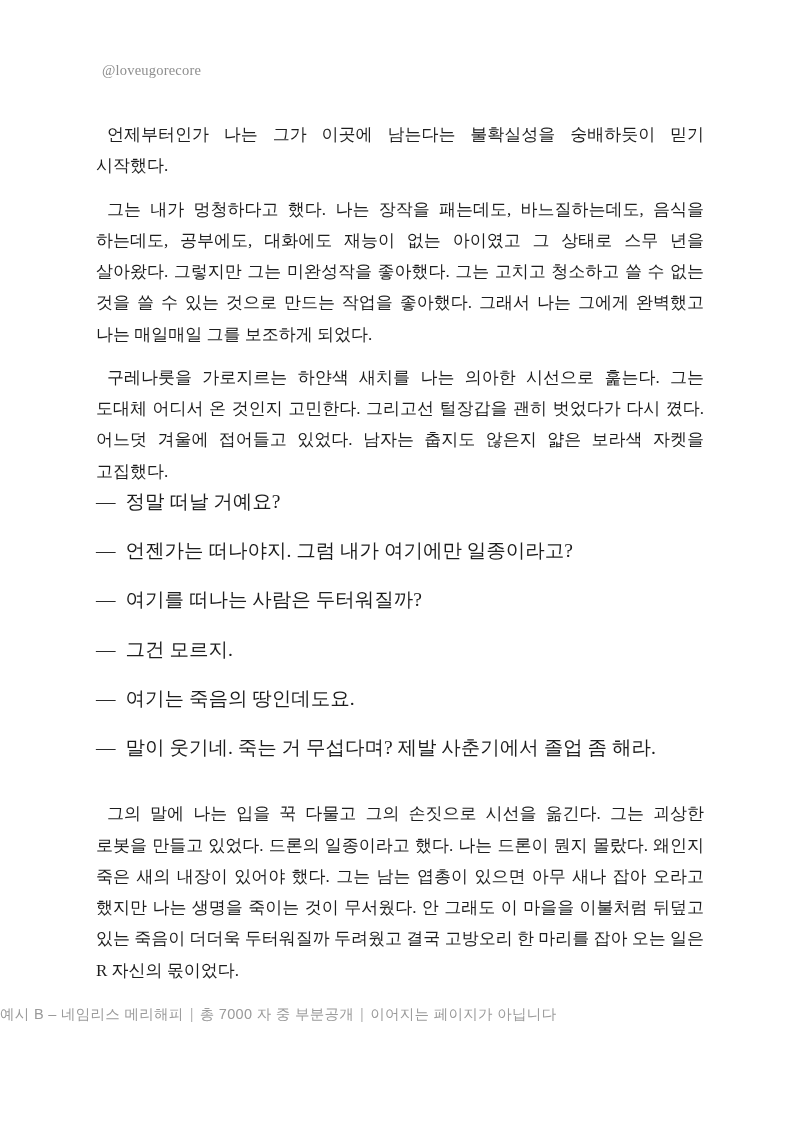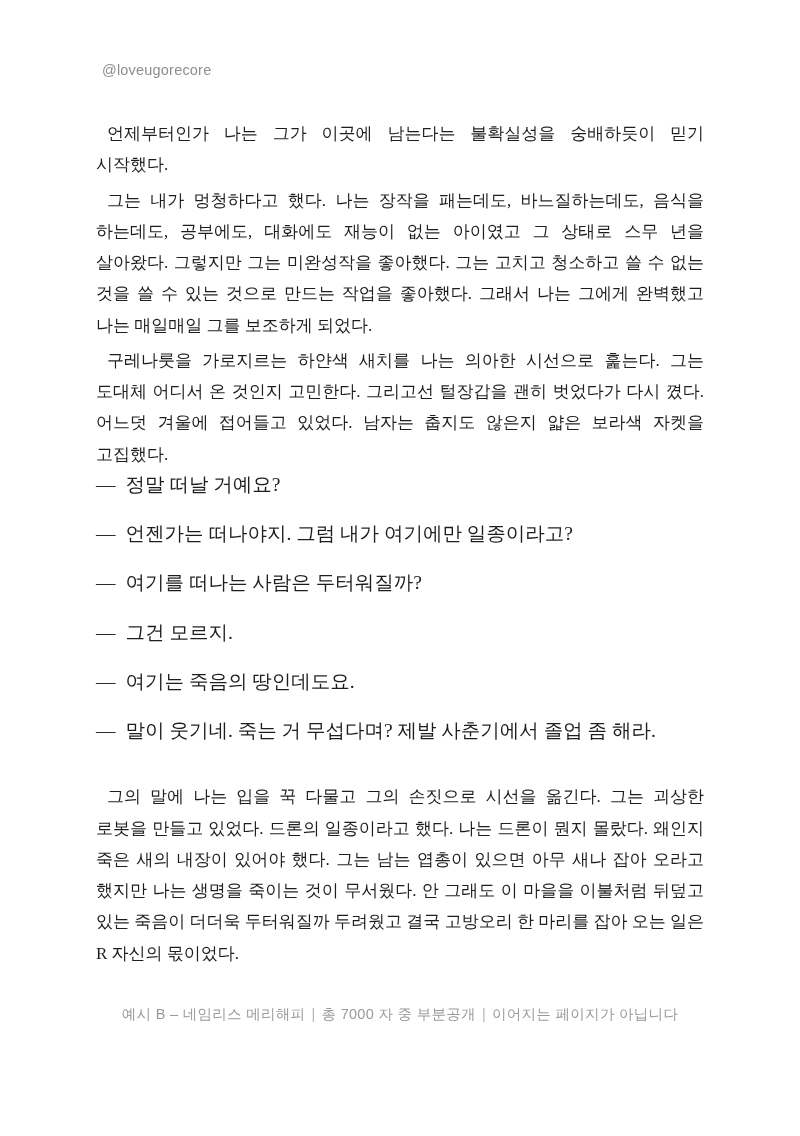--- a/index.html
+++ b/index.html
@@ -16,42 +16,42 @@
     overflow: hidden;
   }
   .page {
     width: 800px;
     height: 1136px;
     box-sizing: border-box;
     padding: 56px 96px 0 96px;
     position: relative;
   }
   .handle {
-    font-family: Liberation Sans, sans-serif;
+    font-family: Liberation Serif, serif;
     font-size: 14.5px;
     color: #8e8e8e;
     letter-spacing: 0.2px;
     margin: 0 0 0 6px;
     padding-top: 6px;
   }
   .body-block {
     margin-top: 40px;
   }
   p.para {
     margin: 0;
     font-size: 17px;
     line-height: 1.84;
     text-align: justify;
     text-justify: inter-word;
     text-indent: 11px;
     word-break: keep-all;
     color: #1d1d1d;
   }
   p.para + p.para {
-    margin-top: 4px;
+    margin-top: 12px;
   }
   .dialogue-block {
   }
   p.dialogue {
     margin: 0 0 20px 0;
     font-size: 19.5px;
     line-height: 1.5;
     text-indent: 0;
     color: #1d1d1d;
     white-space: nowrap;
@@ -60,21 +60,20 @@
     margin-right: 10px;
   }
   .closing-block {
     margin-top: 36px;
   }
   .footer {
     position: absolute;
     left: 0;
     right: 0;
     bottom: 112px;
-    text-align: center;
     font-family: "Liberation Sans", "DejaVu Sans", sans-serif;
     font-size: 14.5px;
     color: #9a9a9a;
     letter-spacing: 0.3px;
   }
   .footer span.sep {
     margin: 0 6px;
     color: #b5b5b5;
   }
 </style>

